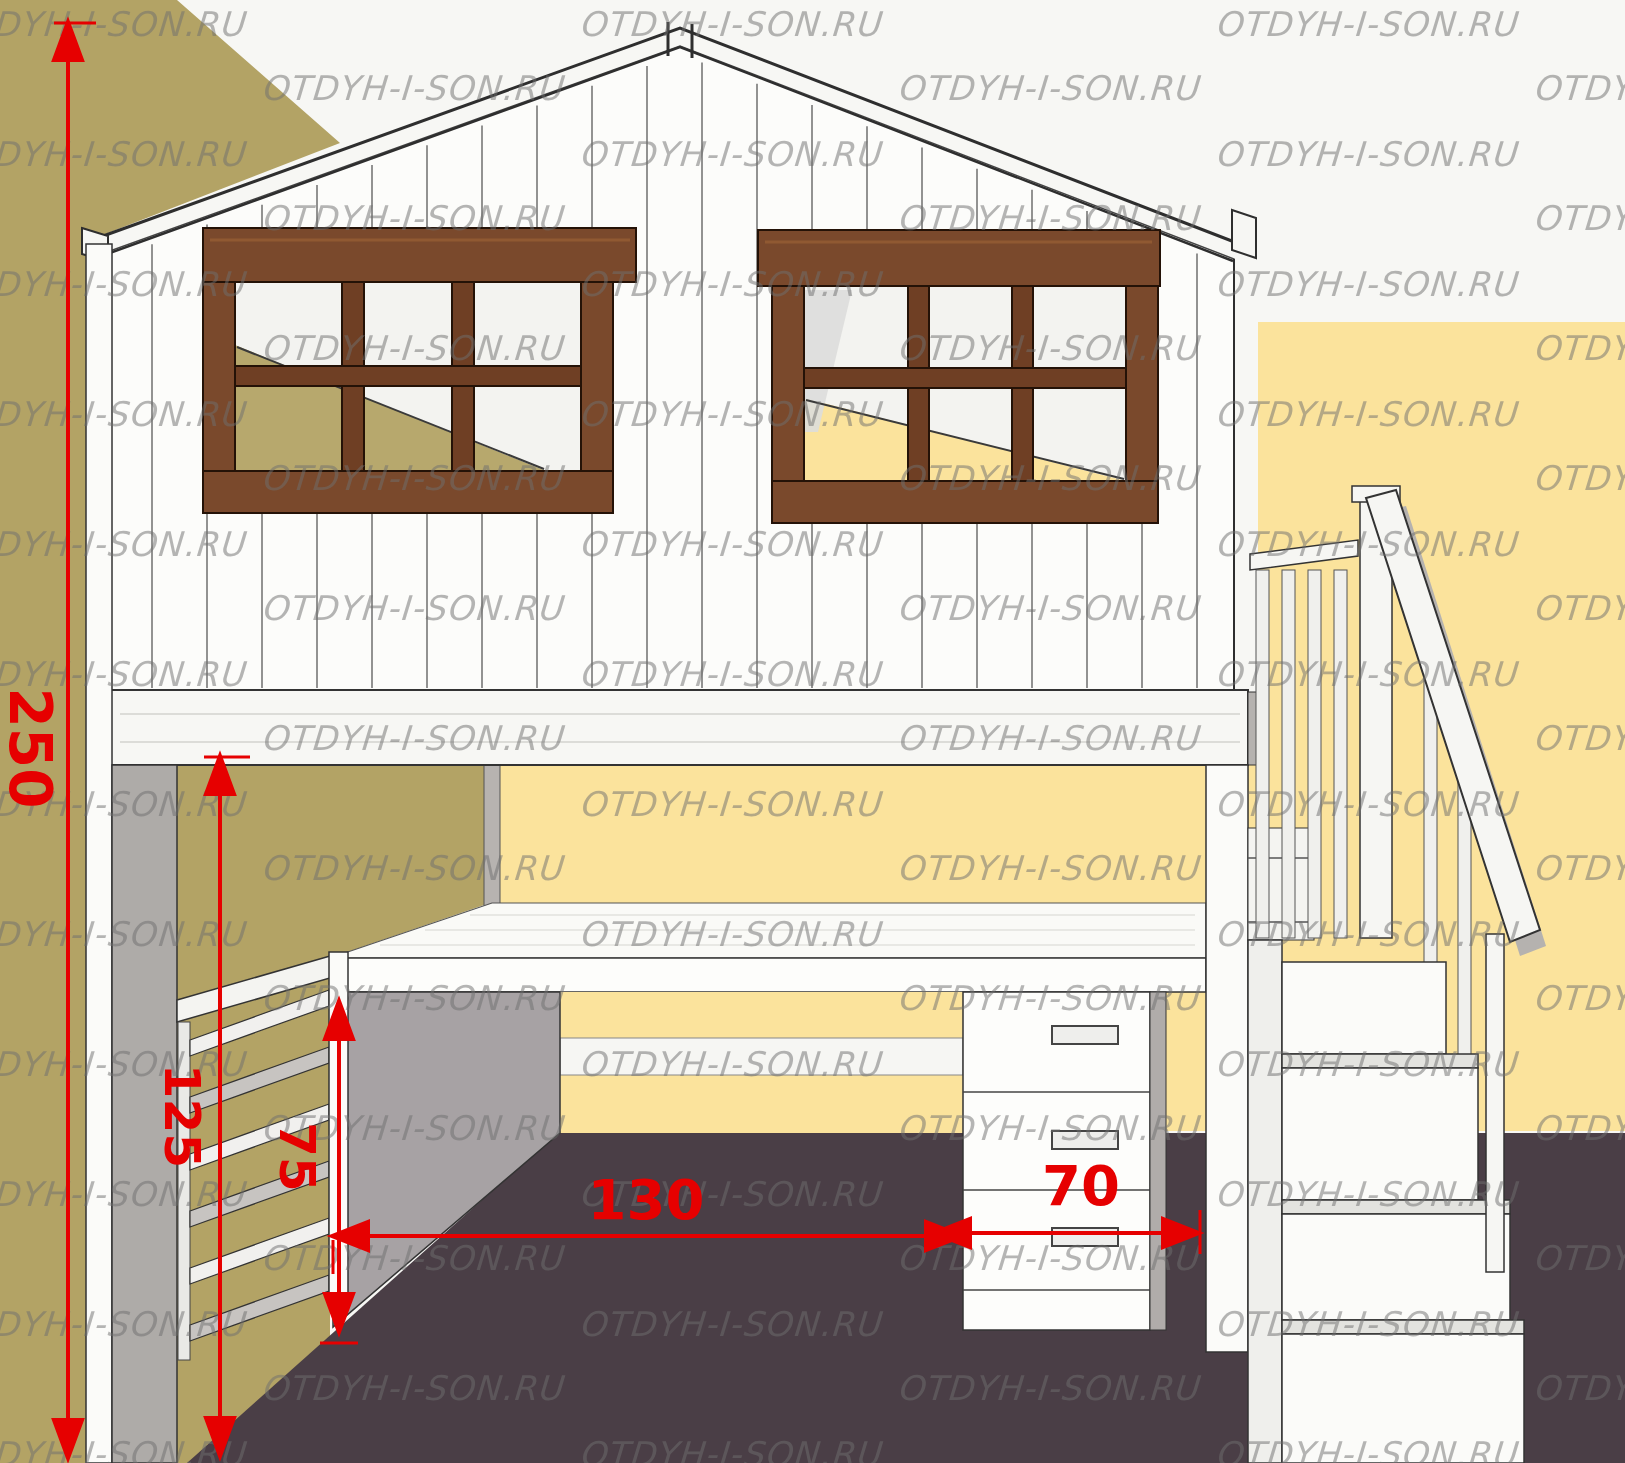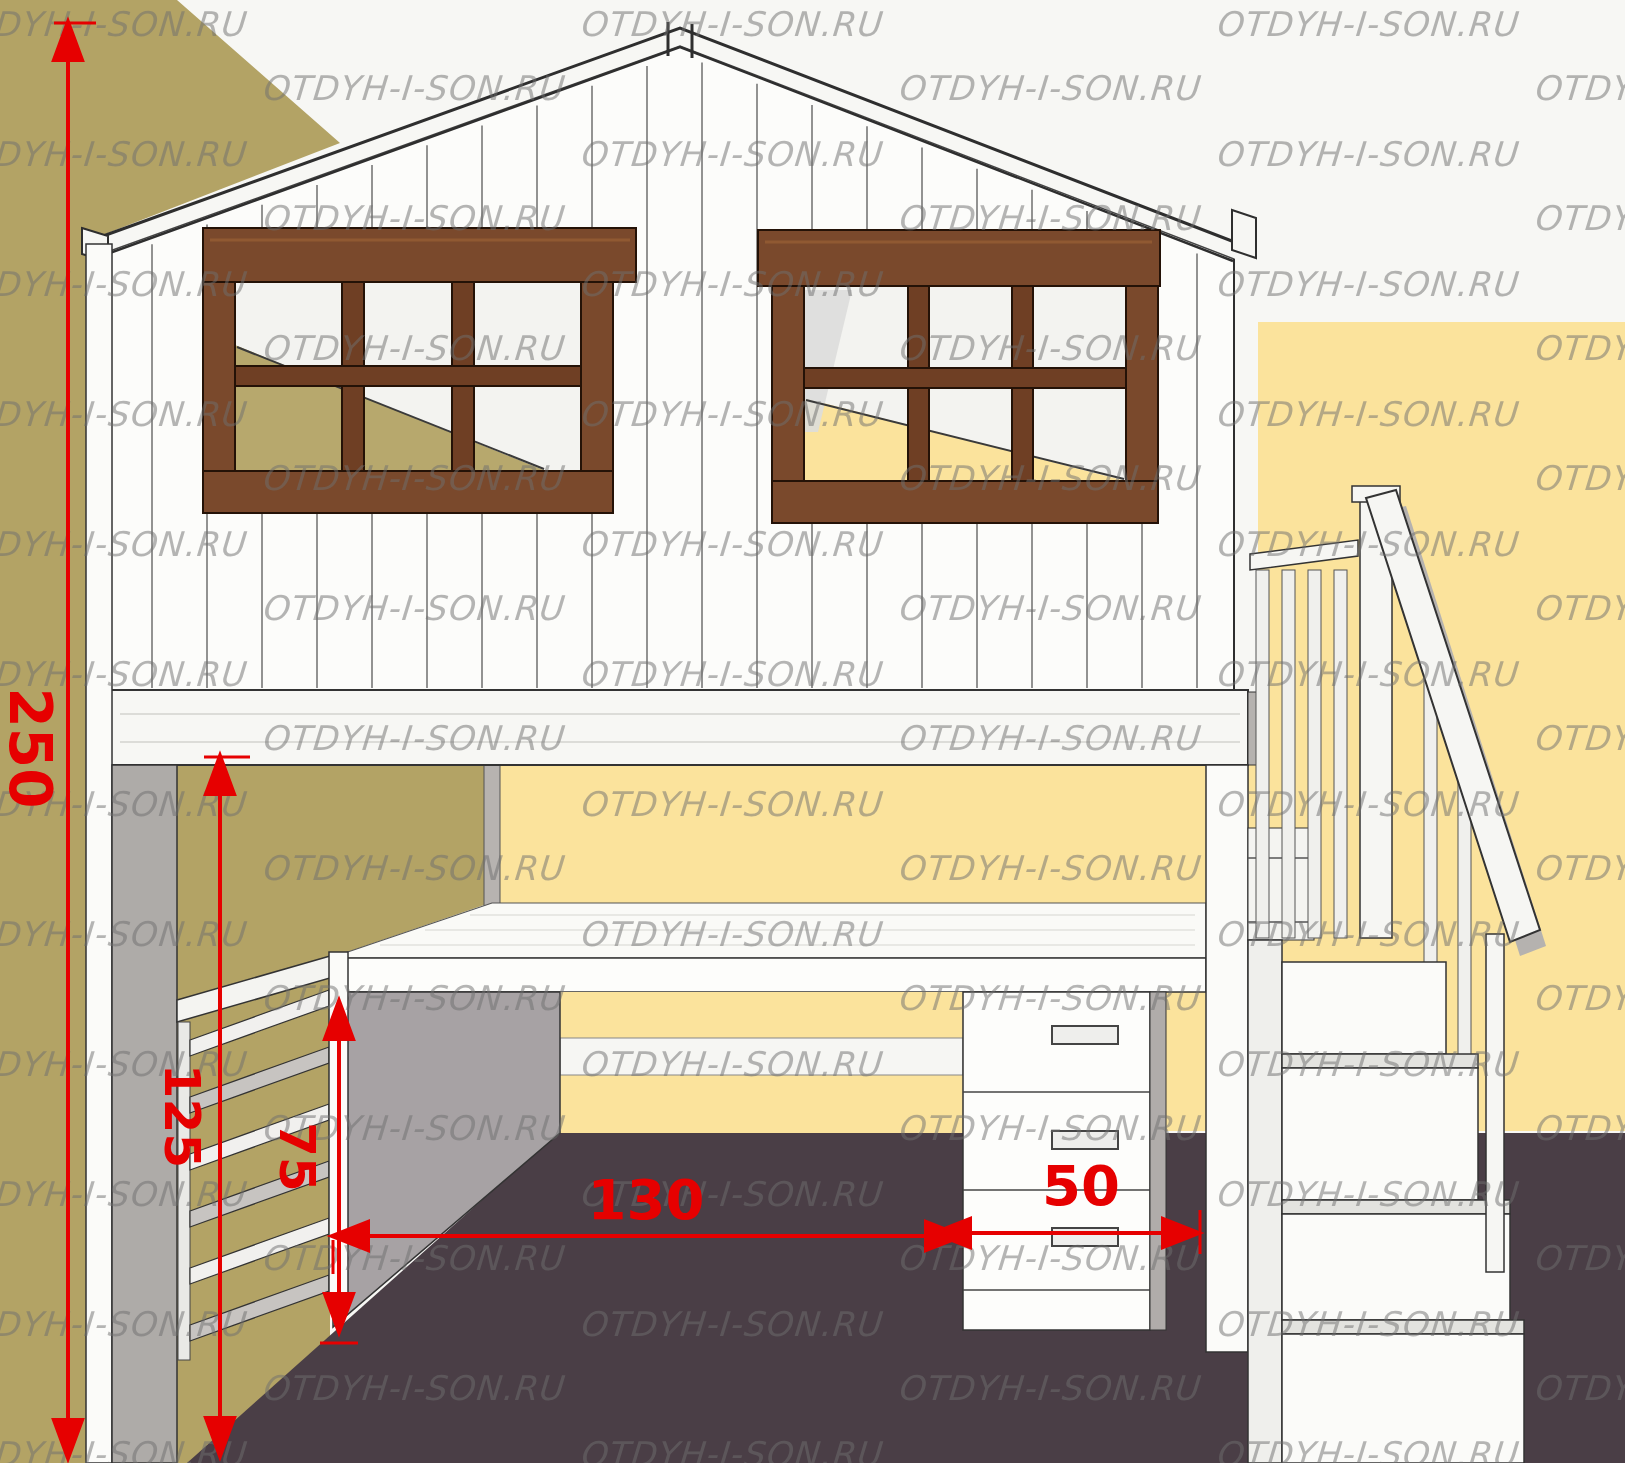--- a/index.html
+++ b/index.html
@@ -300,15 +300,15 @@
       <polygon points="1199,1233 1163,1219 1163,1247"></polygon>
       <line x1="1200" y1="1210" x2="1200" y2="1254" stroke-width="3"></line>
     </g>
   </g>
 </svg>
 
 <div class="dim-label vert" style="left:30px;top:748px;font-size:58px;">250</div>
 <div class="dim-label vert" style="left:182px;top:1116px;font-size:50px;">125</div>
 <div class="dim-label vert" style="left:297px;top:1157px;font-size:50px;">75</div>
 <div class="dim-label horz" style="left:646px;top:1200px;font-size:56px;">130</div>
-<div class="dim-label horz" style="left:1081px;top:1186px;font-size:56px;">50</div>
+<div class="dim-label horz" style="left:1081px;top:1186px;font-size:56px;">70</div>
 
 </div>
 
 </body></html>

